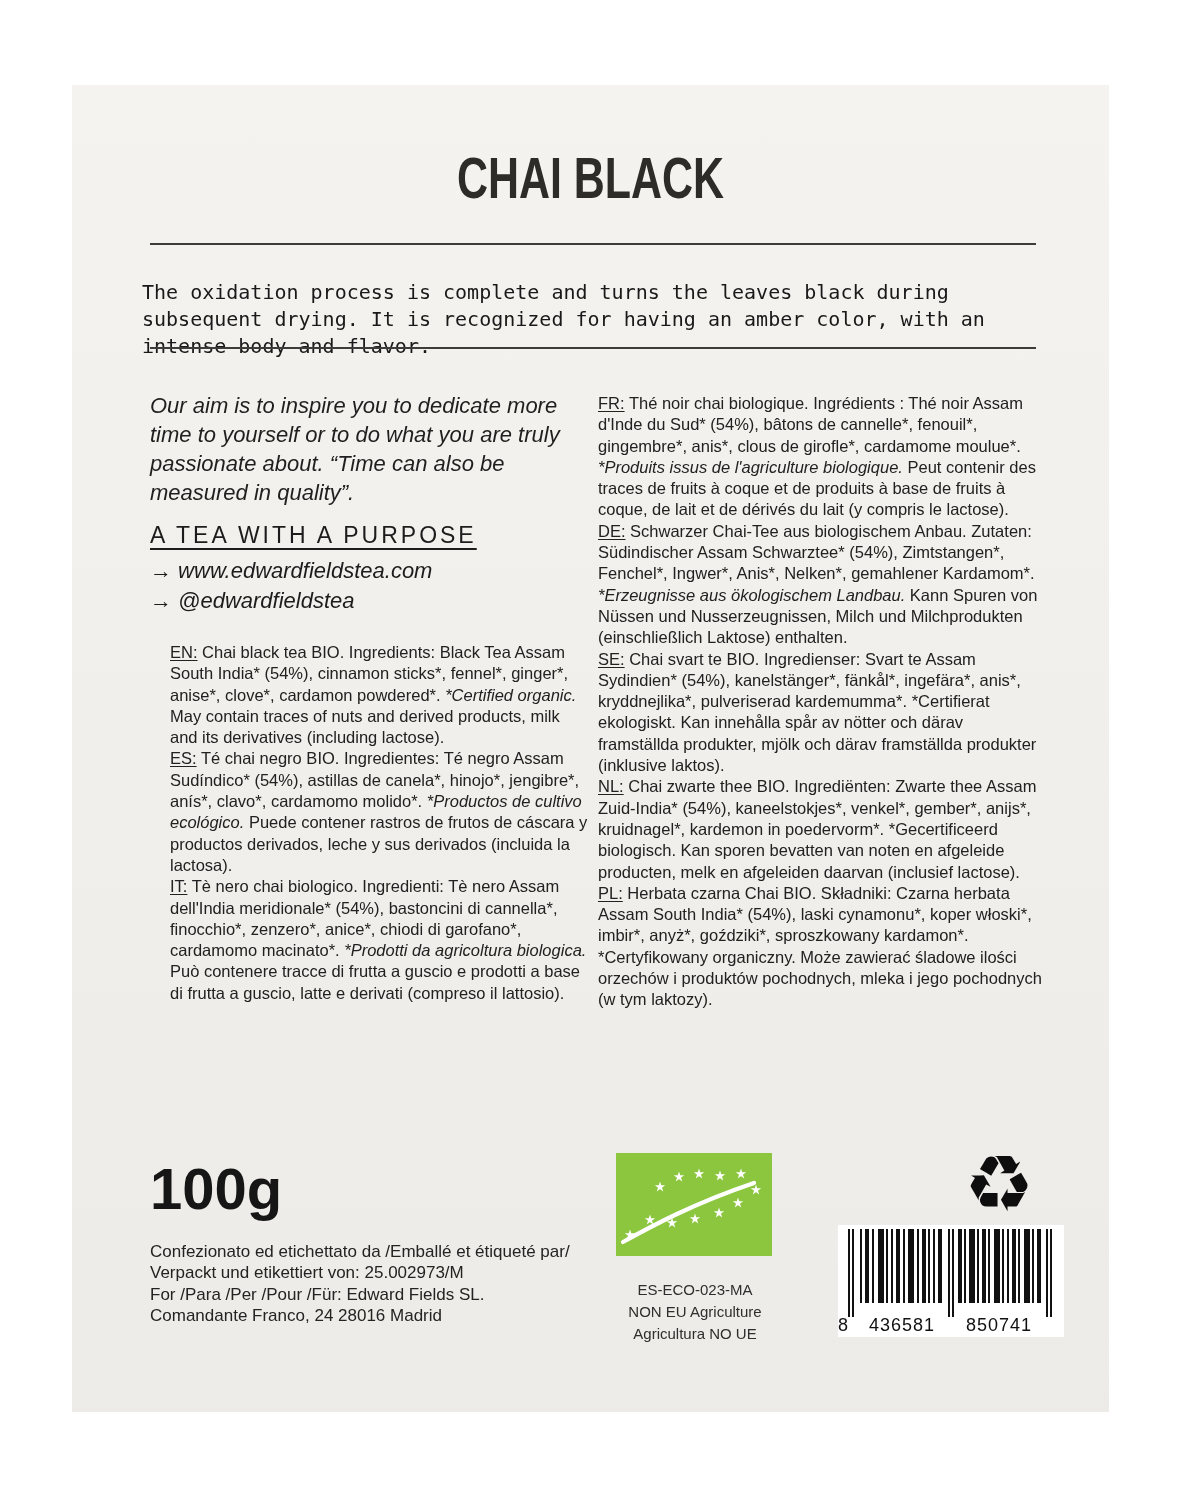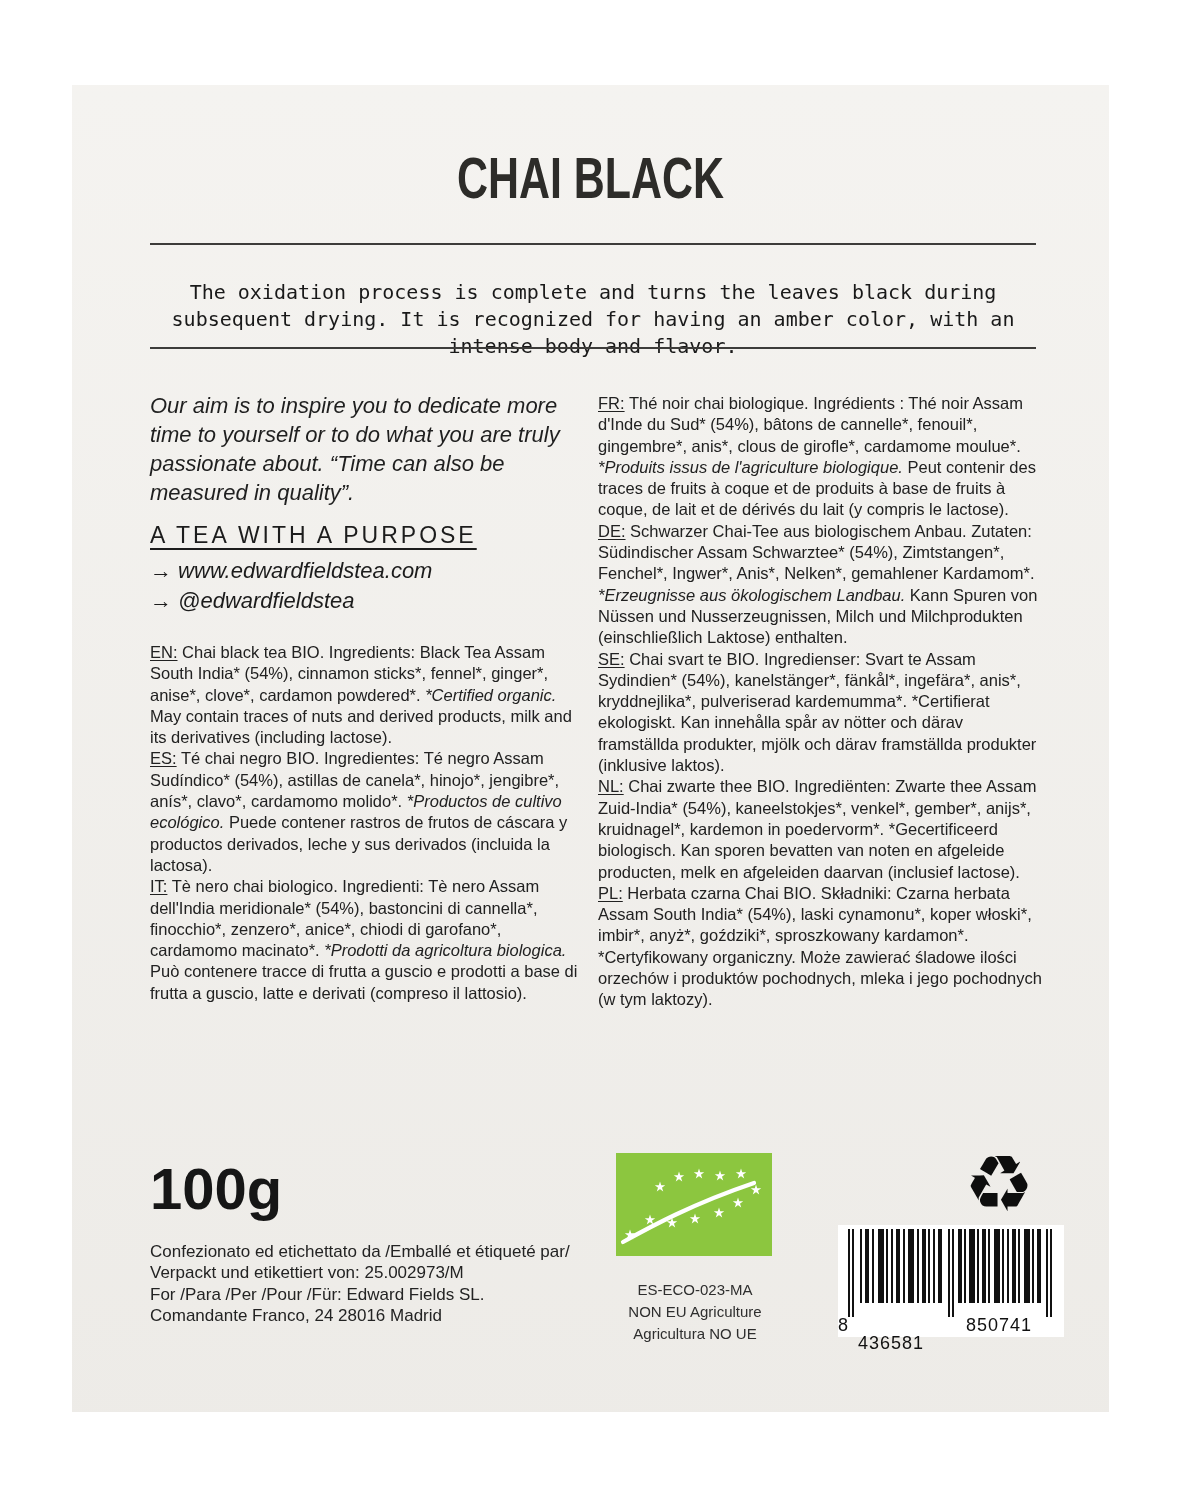--- a/index.html
+++ b/index.html
@@ -15,51 +15,51 @@
   }
   .title-wrap{position:absolute;top:64px;left:0;width:100%;text-align:center;}
   .title{
     display:inline-block;font-weight:bold;font-size:58px;line-height:58px;
     color:#2d2c29;letter-spacing:0px;transform:scaleX(.74);transform-origin:center;
     white-space:nowrap;
   }
   .rule{position:absolute;left:78px;width:886px;border-top:2px solid #3d3c3a;height:0;}
   .rule1{top:158px;} .rule2{top:262px;}
   .description{
-    position:absolute;top:174px;left:78px;width:886px;text-align:center;
+    position:absolute;top:174px;left:70px;width:886px;
     font-family:"DejaVu Sans Mono",monospace;font-size:20px;line-height:27px;color:#191919;
   }
   .col{position:absolute;}
   .col-left{left:78px;top:306px;width:438px;}
   .col-right{left:526px;top:308px;width:450px;}
   .quote{font-style:italic;font-size:22px;line-height:29px;margin:0 0 15px 0;color:#1f1f1f;}
   .purpose-heading{
     font-size:23px;font-weight:400;letter-spacing:3px;margin:0 0 7px 0;color:#1c1c1c;
     text-decoration:underline;text-underline-offset:5px;text-decoration-thickness:2px;
   }
   .purpose-body{font-size:22px;line-height:29px;margin:0 0 3px 0;color:#1f1f1f;}
   .link-line{font-style:italic;font-size:22px;line-height:30px;margin:0;color:#1c1c1c;}
   .ing{font-size:16.5px;line-height:21.3px;color:#212121;}
-  .ing-left{margin-top:26px;}
+  .ing-left{margin-top:26px;margin-left:20px;}
   .ing p{margin:0;}
   .ing .u, .lang .u{text-decoration:underline;text-underline-offset:2px;}
   .ing .i{font-style:italic;}
   .weight{position:absolute;left:78px;top:1070px;font-size:58px;font-weight:bold;color:#161616;letter-spacing:0;}
   .packaging{position:absolute;left:78px;top:1156px;width:480px;font-size:17px;line-height:21.4px;color:#232323;}
   .eu-logo{position:absolute;left:544px;top:1068px;width:156px;height:103px;}
   .cert{position:absolute;left:512px;top:1194px;width:222px;text-align:center;font-size:15px;line-height:22px;color:#2e2e2e;}
   .recycle{
     position:absolute;left:884px;top:1056px;width:86px;height:86px;
     font-family:"DejaVu Sans",sans-serif;font-size:78px;line-height:86px;text-align:center;color:#0e0e0e;
   }
   .barcode{position:absolute;left:766px;top:1140px;width:226px;height:112px;background:#ffffff;}
   .barcode svg{display:block;}
   .bc-digits{position:absolute;left:0;top:90px;width:226px;height:22px;font-size:18px;color:#111;}
   .bc-d0{position:absolute;left:0;top:0;width:12px;text-align:left;}
-  .bc-d1{position:absolute;left:20px;top:0;width:88px;letter-spacing:1px;margin-top:18px;}
+  .bc-d1{position:absolute;left:20px;top:0;width:88px;text-align:center;letter-spacing:1px;}
   .bc-d2{position:absolute;left:116px;top:0;width:90px;text-align:center;letter-spacing:1px;}
 </style>
 </head>
 <body>
 
 <div class="label">
 
   <div class="title-wrap">
     <span class="title">CHAI BLACK</span>
   </div>

